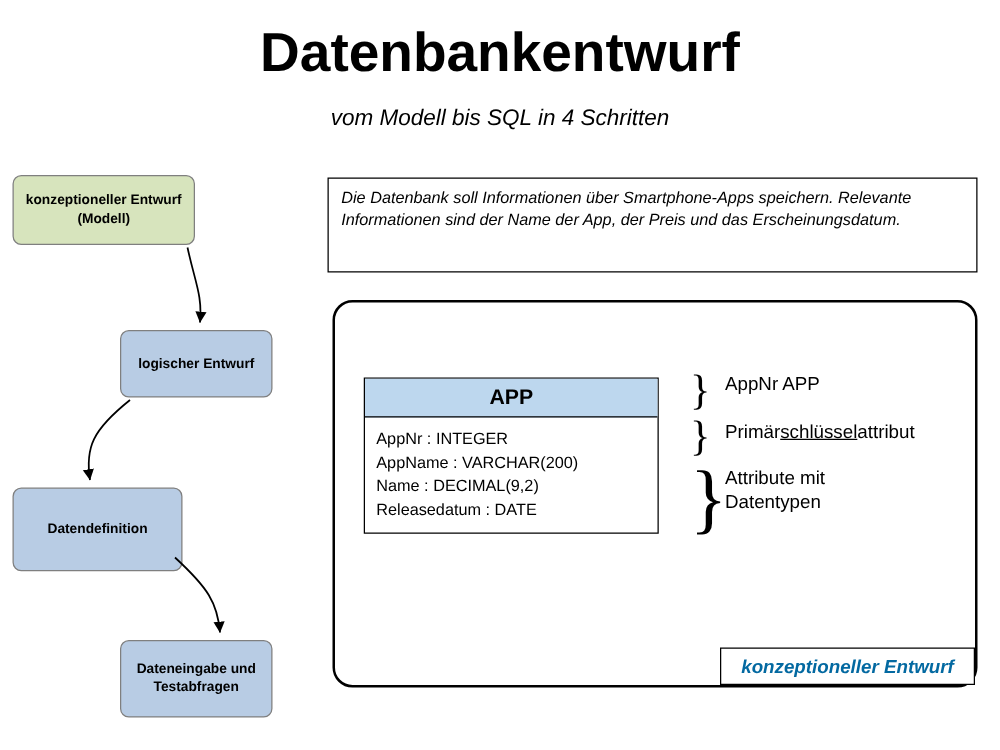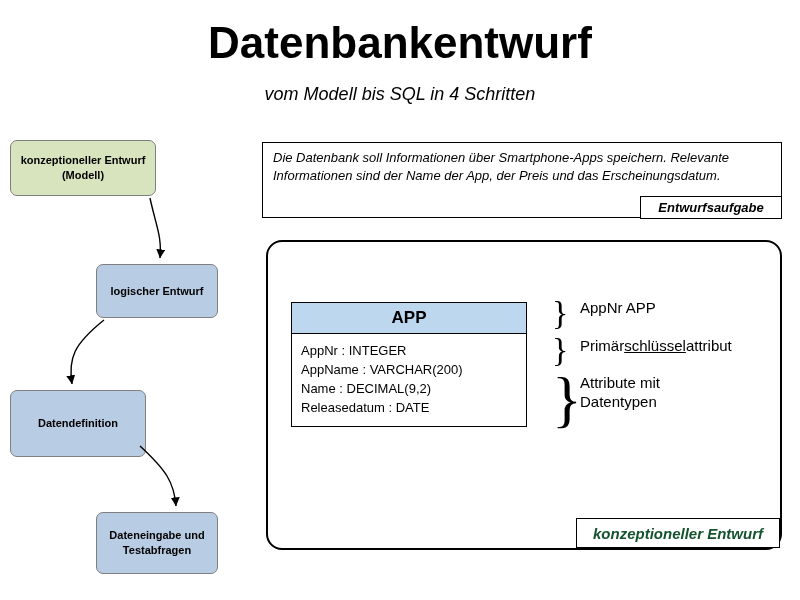--- a/index.html
+++ b/index.html
@@ -139,21 +139,21 @@
     height: 30px;
     box-sizing: border-box;
     border: 1px solid #000000;
     background: #ffffff;
     display: flex;
     align-items: center;
     justify-content: center;
     font-size: 15px;
     font-weight: bold;
     font-style: italic;
-    color: #14532d;
+    color: #0369a1;
   }
 
   
   #entity {
     position: absolute;
     left: 291px;
     top: 302px;
     width: 236px;
     box-sizing: border-box;
     border: 1px solid #000000;
@@ -236,21 +236,20 @@
     <path d="M150,198 C156,226 162,236 160,258" fill="none" stroke="#000000" stroke-width="1.4" marker-end="url(#ah)"></path>
 
     <path d="M104,320 C74,344 68,358 72,384" fill="none" stroke="#000000" stroke-width="1.4" marker-end="url(#ah)"></path>
 
     <path d="M140,446 C166,470 174,482 176,506" fill="none" stroke="#000000" stroke-width="1.4" marker-end="url(#ah)"></path>
   </svg>
 
   <div id="task-box">
     <div id="task-text">Die Datenbank soll Informationen über Smartphone-Apps speichern. Relevante Informationen sind der Name der App, der Preis und das Erscheinungsdatum.</div>
   </div>
-  <div id="task-label">Entwurfsaufgabe</div>
 
   <div id="main-panel"></div>
   <div id="main-panel-label">konzeptioneller Entwurf</div>
 
   <div id="entity">
     <div id="entity-header">APP</div>
     <div id="entity-body">
       <div class="attr-row">
         <span class="pk">AppNr</span><span> : </span><span>INTEGER</span>
       </div>

